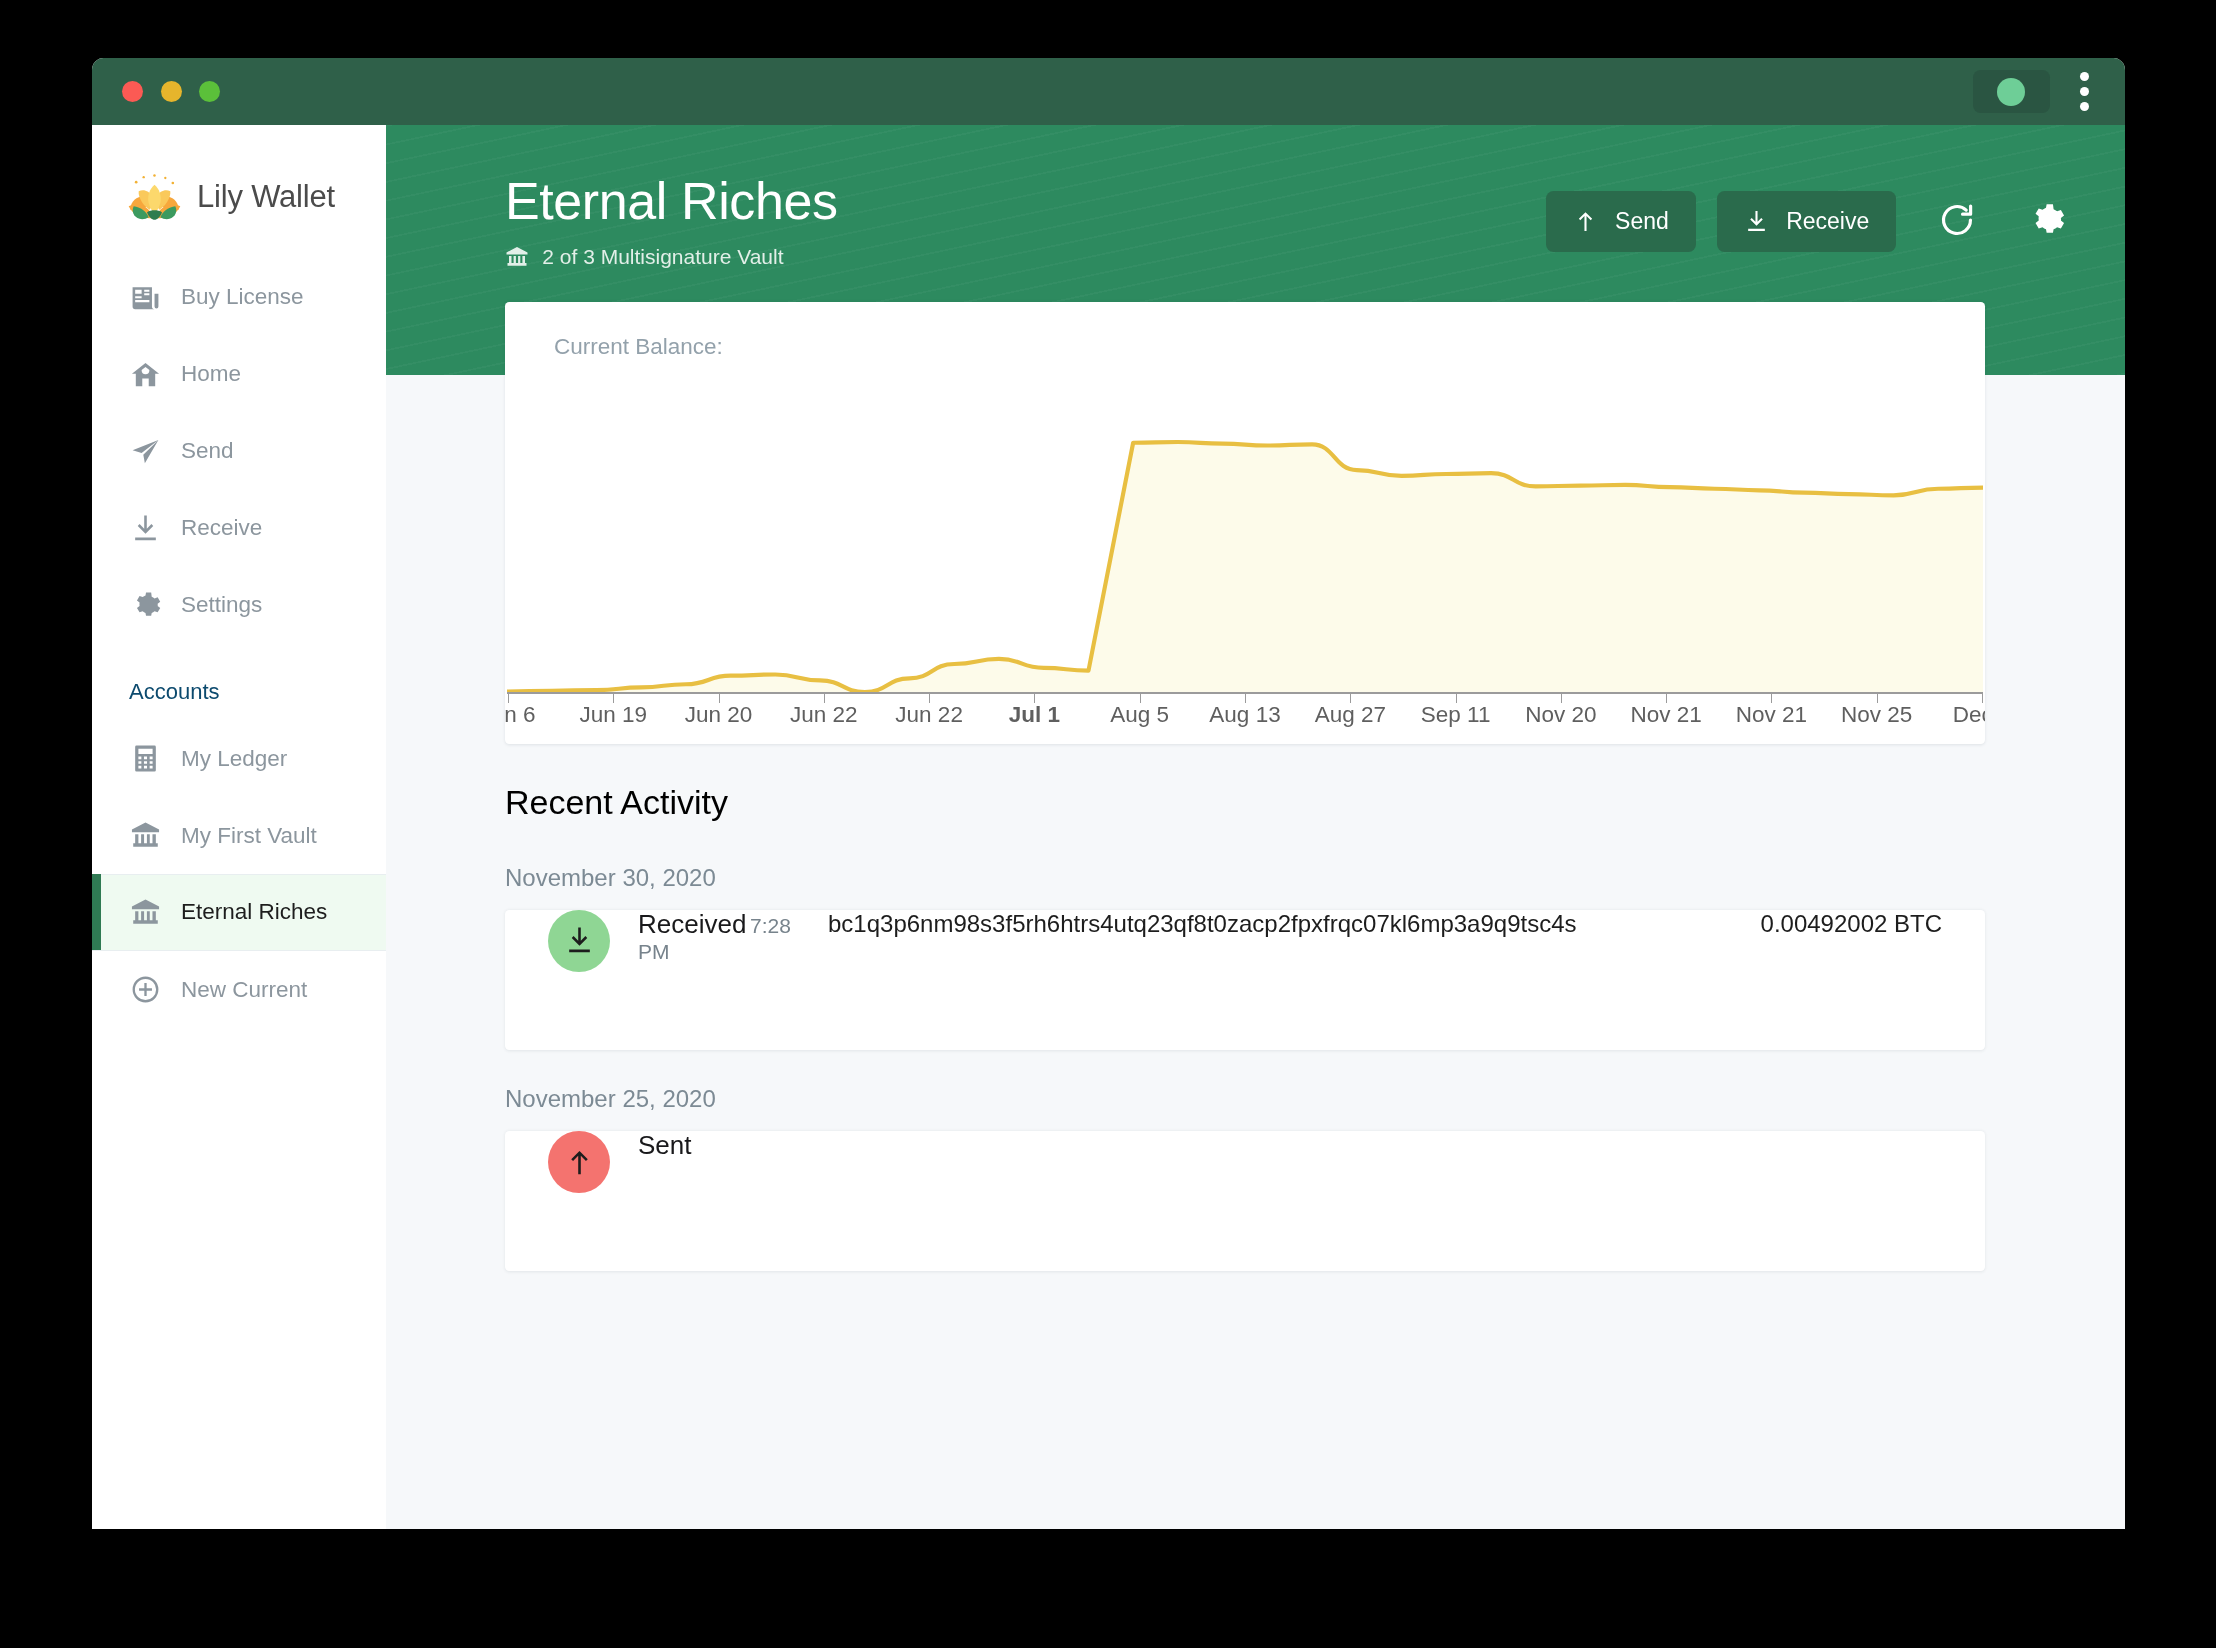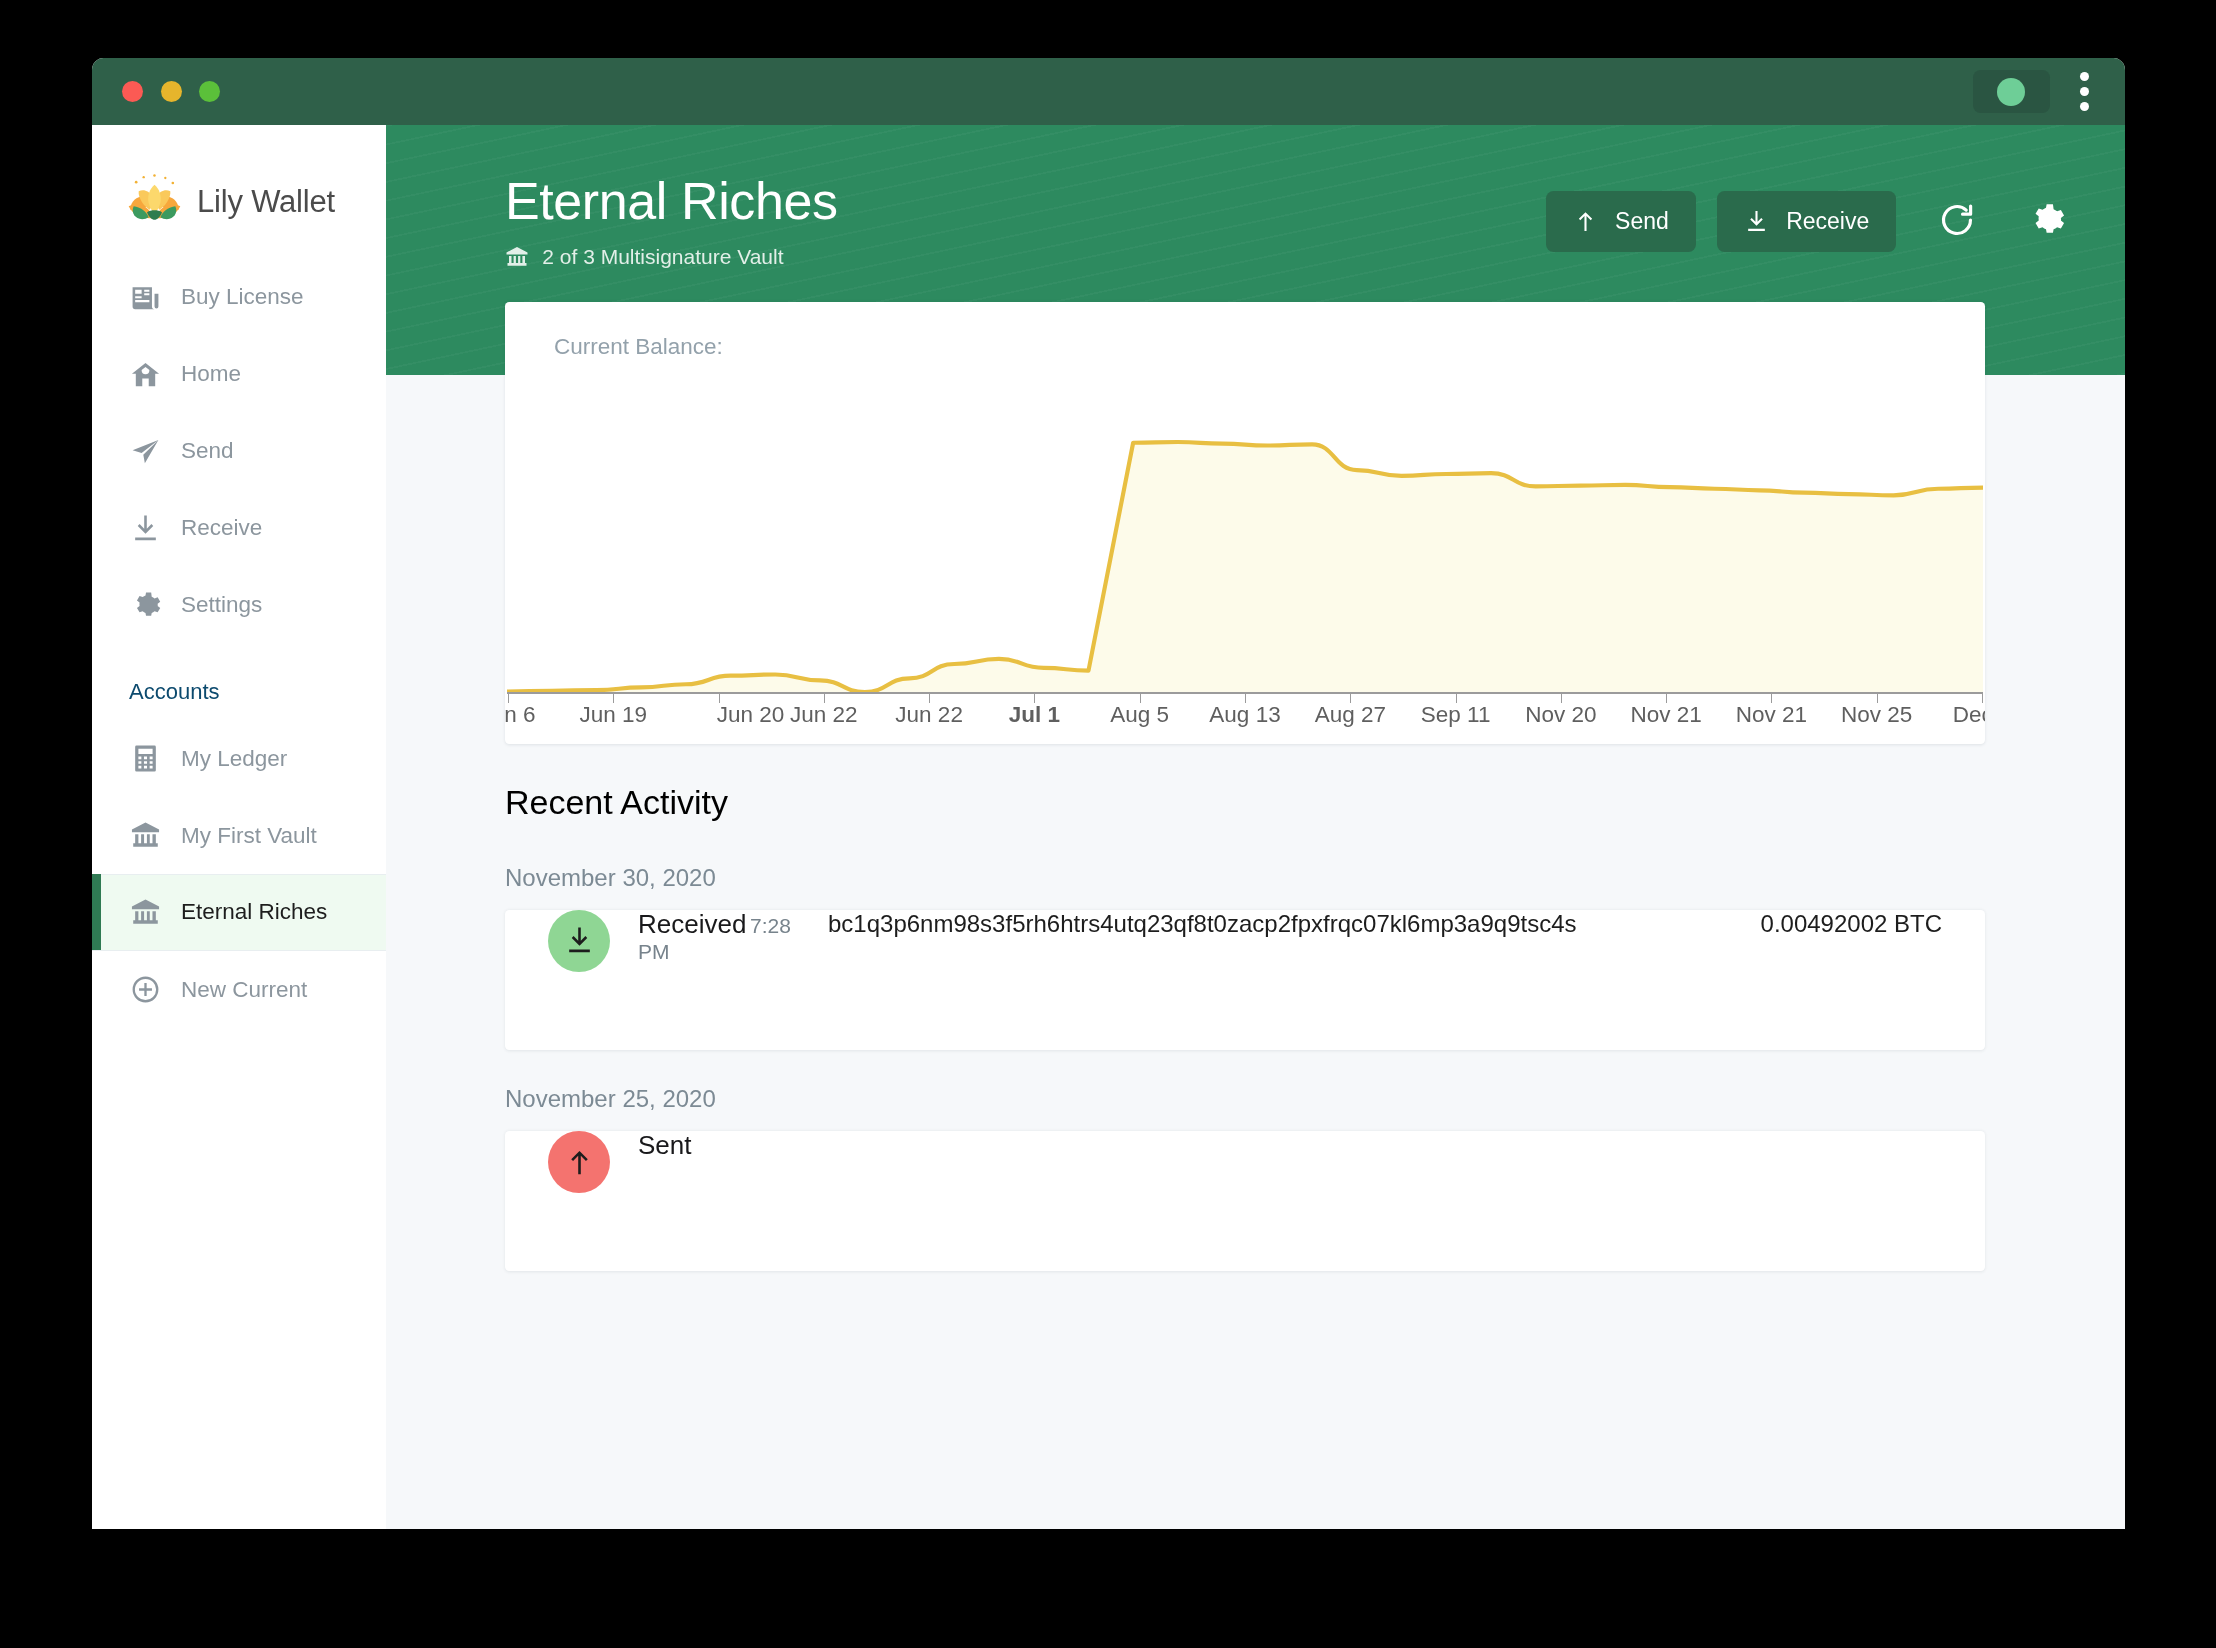--- a/index.html
+++ b/index.html
@@ -57,21 +57,21 @@
   
   #sidebar {
     width: 294px;
     background: #ffffff;
     flex: 0 0 294px;
     padding-top: 8.3px;
     position: relative;
     z-index: 4;
   }
   #brand {
-    display: flex; align-items: flex-end; gap: 15px;
+    display: flex; align-items: center; gap: 15px;
     padding: 40px 0 8.3px 35px;
   }
   #brand .brand-text {
     font-size: 31px; color: #4b4b4b; letter-spacing: -0.2px;
   }
   .lotus { width: 55px; height: 47px; flex: 0 0 55px; }
 
   .nav-section { margin-top: 30px; }
   .nav-item {
     display: flex; align-items: center; gap: 20px;
@@ -434,21 +434,21 @@
             <path id="chart-fill" fill="#fdfbea" d="M0.0,307.5 C26.8,307.5 26.8,306.6 53.7,306.6 C80.5,306.6 80.5,305.7 107.3,305.7 C134.2,305.7 134.2,302.4 161.0,302.4 C187.8,302.4 187.8,298.7 214.7,298.7 C241.5,298.7 241.5,288.4 268.3,288.4 C295.2,288.4 295.2,287.0 322.0,287.0 C348.8,287.0 348.8,294.0 375.7,294.0 C402.5,294.0 402.5,308.0 429.3,308.0 C456.2,308.0 456.2,291.7 483.0,291.7 C509.8,291.7 509.8,274.4 536.7,274.4 C563.5,274.4 563.5,268.3 590.3,268.3 C617.2,268.3 617.2,279.1 644.0,279.1 C670.8,279.1 670.8,282.3 697.7,282.3 L751.3,9.3 C778.2,9.3 778.2,8.4 805.0,8.4 C831.8,8.4 831.8,10.3 858.7,10.3 C885.5,10.3 885.5,12.6 912.3,12.6 C939.2,12.6 939.2,11.2 966.0,11.2 C992.8,11.2 992.8,42.0 1019.7,42.0 C1046.5,42.0 1046.5,49.0 1073.3,49.0 C1100.2,49.0 1100.2,46.7 1127.0,46.7 C1153.8,46.7 1153.8,45.7 1180.7,45.7 C1207.5,45.7 1207.5,61.6 1234.3,61.6 C1261.2,61.6 1261.2,60.7 1288.0,60.7 C1314.8,60.7 1314.8,59.7 1341.7,59.7 C1368.5,59.7 1368.5,62.5 1395.3,62.5 C1422.2,62.5 1422.2,64.4 1449.0,64.4 C1475.8,64.4 1475.8,66.3 1502.7,66.3 C1529.5,66.3 1529.5,69.1 1556.3,69.1 C1583.2,69.1 1583.2,70.9 1610.0,70.9 C1636.8,70.9 1636.8,72.3 1663.7,72.3 C1690.5,72.3 1690.5,64.4 1717.3,64.4 C1744.2,64.4 1744.2,63.0 1771.0,63.0 L1771,308 L0,308 Z"></path>
             <path id="chart-line" fill="none" stroke="#e8bf42" stroke-width="5" stroke-linejoin="round" stroke-linecap="round" d="M0.0,307.5 C26.8,307.5 26.8,306.6 53.7,306.6 C80.5,306.6 80.5,305.7 107.3,305.7 C134.2,305.7 134.2,302.4 161.0,302.4 C187.8,302.4 187.8,298.7 214.7,298.7 C241.5,298.7 241.5,288.4 268.3,288.4 C295.2,288.4 295.2,287.0 322.0,287.0 C348.8,287.0 348.8,294.0 375.7,294.0 C402.5,294.0 402.5,308.0 429.3,308.0 C456.2,308.0 456.2,291.7 483.0,291.7 C509.8,291.7 509.8,274.4 536.7,274.4 C563.5,274.4 563.5,268.3 590.3,268.3 C617.2,268.3 617.2,279.1 644.0,279.1 C670.8,279.1 670.8,282.3 697.7,282.3 L751.3,9.3 C778.2,9.3 778.2,8.4 805.0,8.4 C831.8,8.4 831.8,10.3 858.7,10.3 C885.5,10.3 885.5,12.6 912.3,12.6 C939.2,12.6 939.2,11.2 966.0,11.2 C992.8,11.2 992.8,42.0 1019.7,42.0 C1046.5,42.0 1046.5,49.0 1073.3,49.0 C1100.2,49.0 1100.2,46.7 1127.0,46.7 C1153.8,46.7 1153.8,45.7 1180.7,45.7 C1207.5,45.7 1207.5,61.6 1234.3,61.6 C1261.2,61.6 1261.2,60.7 1288.0,60.7 C1314.8,60.7 1314.8,59.7 1341.7,59.7 C1368.5,59.7 1368.5,62.5 1395.3,62.5 C1422.2,62.5 1422.2,64.4 1449.0,64.4 C1475.8,64.4 1475.8,66.3 1502.7,66.3 C1529.5,66.3 1529.5,69.1 1556.3,69.1 C1583.2,69.1 1583.2,70.9 1610.0,70.9 C1636.8,70.9 1636.8,72.3 1663.7,72.3 C1690.5,72.3 1690.5,64.4 1717.3,64.4 C1744.2,64.4 1744.2,63.0 1771.0,63.0"></path>
           </svg>
           <div id="axis-row">
             <div id="axis-baseline"></div>
           <div class="tick-line" style="left: 0.2%;"></div>
               <div class="tick-label" style="left: 0.2%;">Jun 6</div>
               <div class="tick-line" style="left: 7.31429%;"></div>
               <div class="tick-label" style="left: 7.31429%;">Jun 19</div>
               <div class="tick-line" style="left: 14.4286%;"></div>
-              <div class="tick-label" style="left: 14.4286%; margin-left: 32px;">Jun 20</div>
+              <div class="tick-label" style="left: 14.4286%;">Jun 20</div>
               <div class="tick-line" style="left: 21.5429%;"></div>
               <div class="tick-label" style="left: 21.5429%;">Jun 22</div>
               <div class="tick-line" style="left: 28.6571%;"></div>
               <div class="tick-label" style="left: 28.6571%;">Jun 22</div>
               <div class="tick-line" style="left: 35.7714%;"></div>
               <div class="tick-label" style="left: 35.7714%; font-weight: bold;">Jul 1</div>
               <div class="tick-line" style="left: 42.8857%;"></div>
               <div class="tick-label" style="left: 42.8857%;">Aug 5</div>
               <div class="tick-line" style="left: 50%;"></div>
               <div class="tick-label" style="left: 50%;">Aug 13</div>

